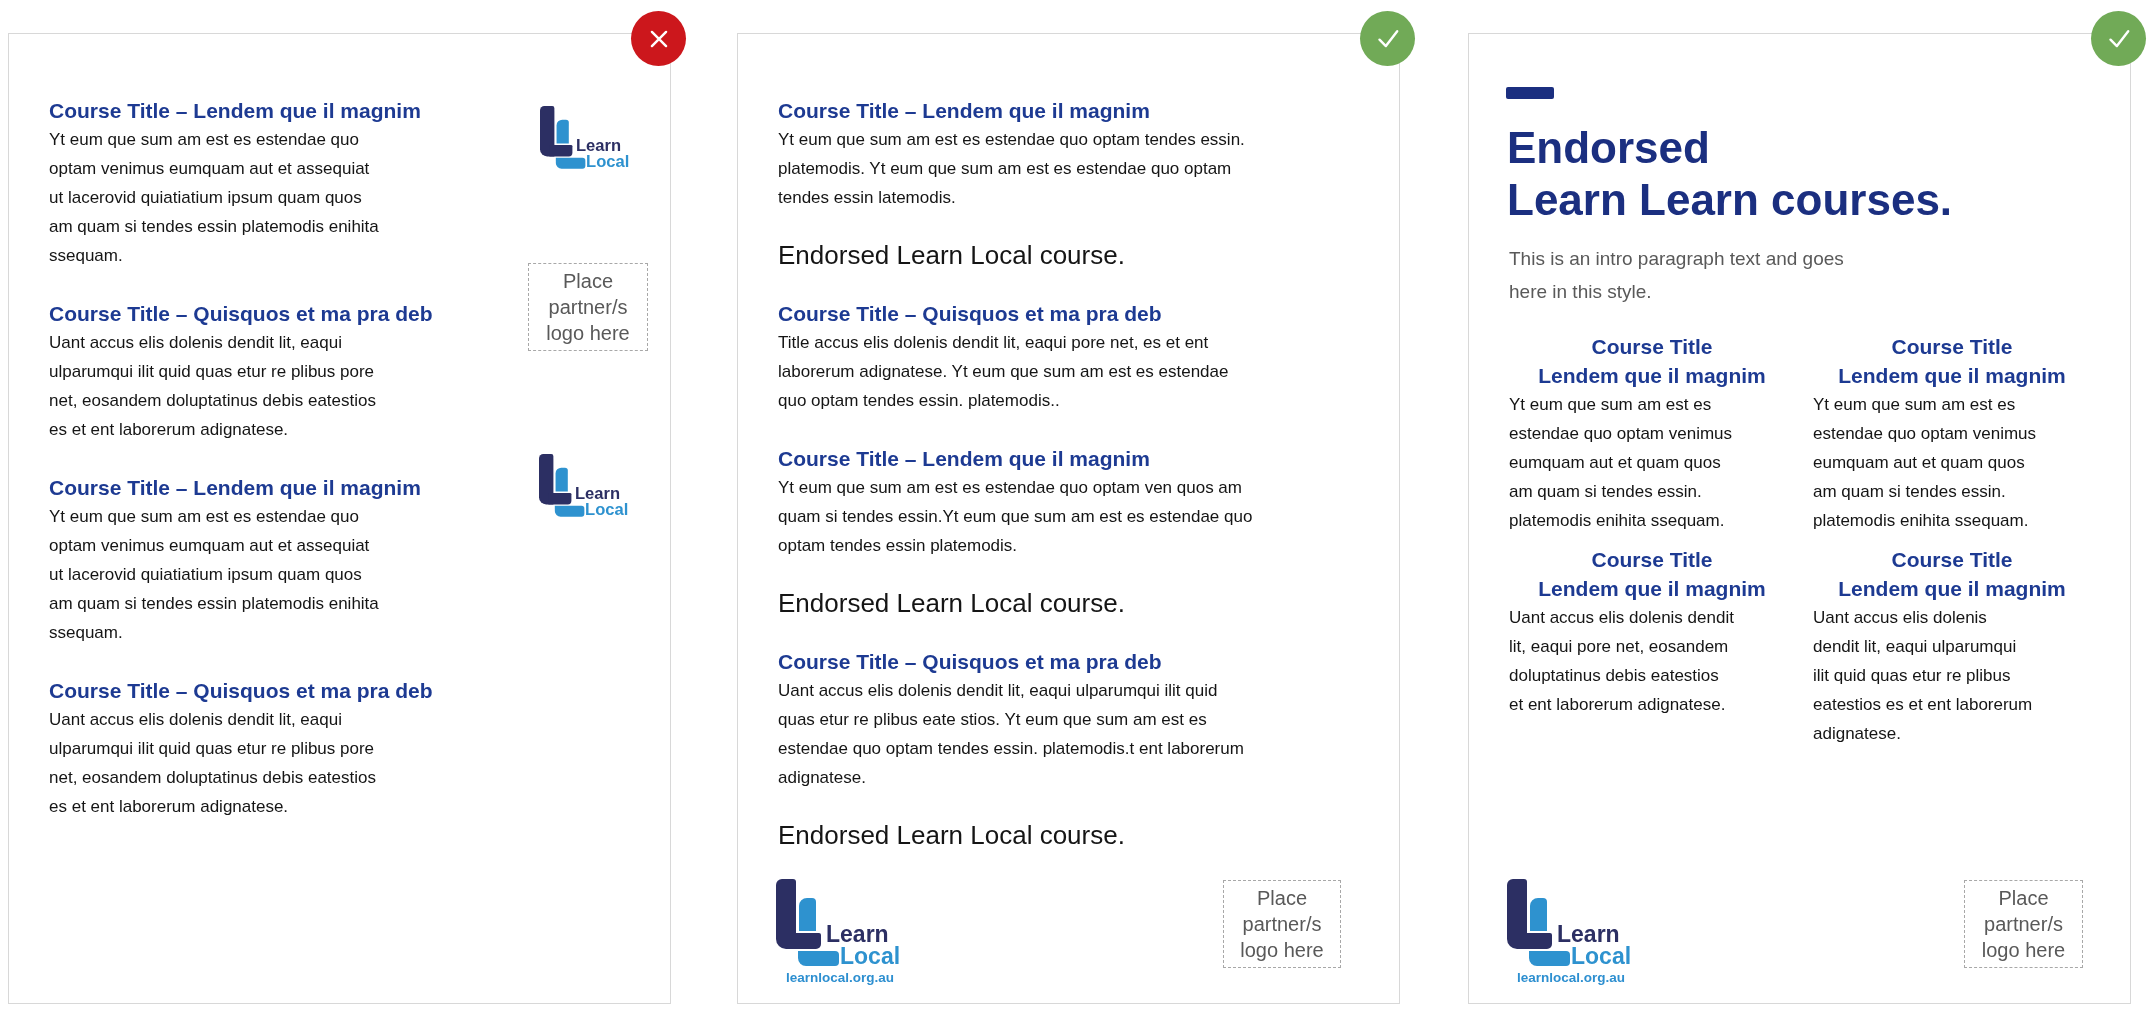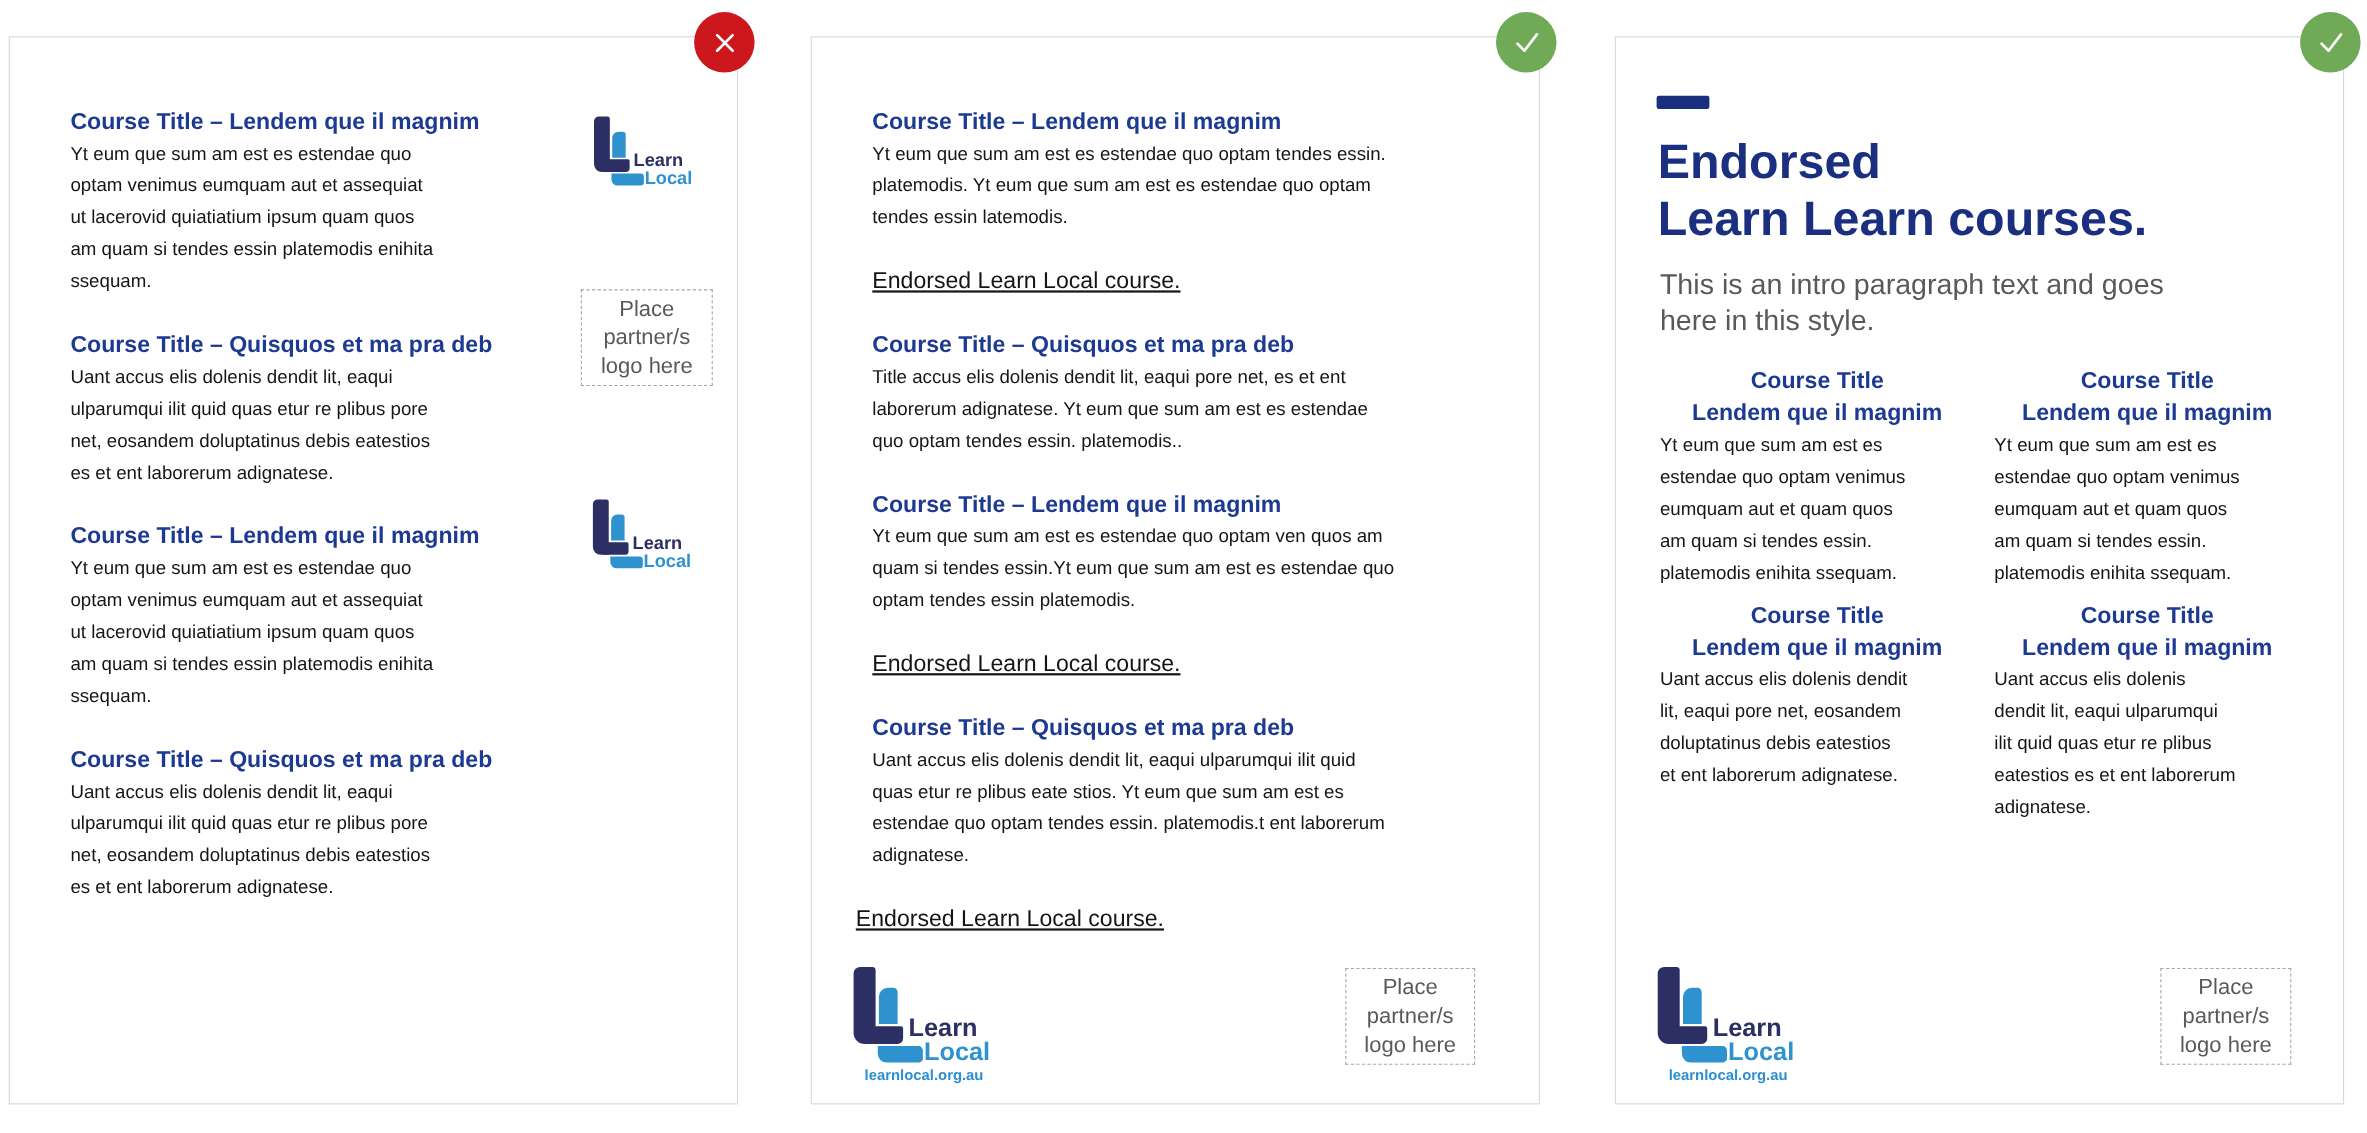--- a/index.html
+++ b/index.html
@@ -17,32 +17,32 @@
   .badge{position:absolute;top:-23px;right:-16px;width:55px;height:55px;border-radius:50%;
          display:flex;align-items:center;justify-content:center;z-index:5;}
   .badge.fail{background:#cc171c;}
   .badge.pass{background:#71aa57;}
   .badge svg{width:34px;height:34px;}
 
   
   .course-title{font-size:21px;line-height:29px;font-weight:bold;color:#1d3a92;
                 white-space:pre-line;margin:0;}
   .course-body{font-size:17px;line-height:29px;color:#151515;white-space:pre-line;margin:0;}
-  .note{font-size:21px;line-height:29px;color:#151515;margin:0;text-decoration:underline;}
-  .section{margin-bottom:29px;margin-left:15px;}
+  .note{font-size:26px;line-height:29px;color:#151515;margin:0;}
+  .section{margin-bottom:29px;}
 
   .c1-main{position:absolute;left:40px;top:62px;width:430px;}
   .c2-main{position:absolute;left:40px;top:62px;width:600px;}
 
   
   .c3-bar{position:absolute;left:37px;top:53px;width:48px;height:12px;background:#1b2f80;
           border-radius:2px;}
   .c3-head{position:absolute;left:38px;top:88px;font-size:44px;line-height:52px;
            font-weight:bold;color:#1b2f80;}
-  .c3-intro{position:absolute;left:40px;top:208px;width:560px;font-size:26px;line-height:33px;
+  .c3-intro{position:absolute;left:40px;top:208px;width:560px;font-size:19px;line-height:33px;
             color:#595959;white-space:pre-line;}
   .c3-grid{position:absolute;left:40px;top:298px;display:grid;
            grid-template-columns:286px 278px;column-gap:18px;row-gap:10px;}
   .c3-course .course-title{white-space:normal;text-align:center;}
 
   
   .partner-box{position:absolute;border:1px dashed #a8a8a8;box-sizing:border-box;
                display:flex;align-items:center;justify-content:flex-end;text-align:center;
                font-size:20px;line-height:26px;color:#595959;padding:0 8px;}
   .pb-1{left:519px;top:229px;width:120px;height:88px;}

